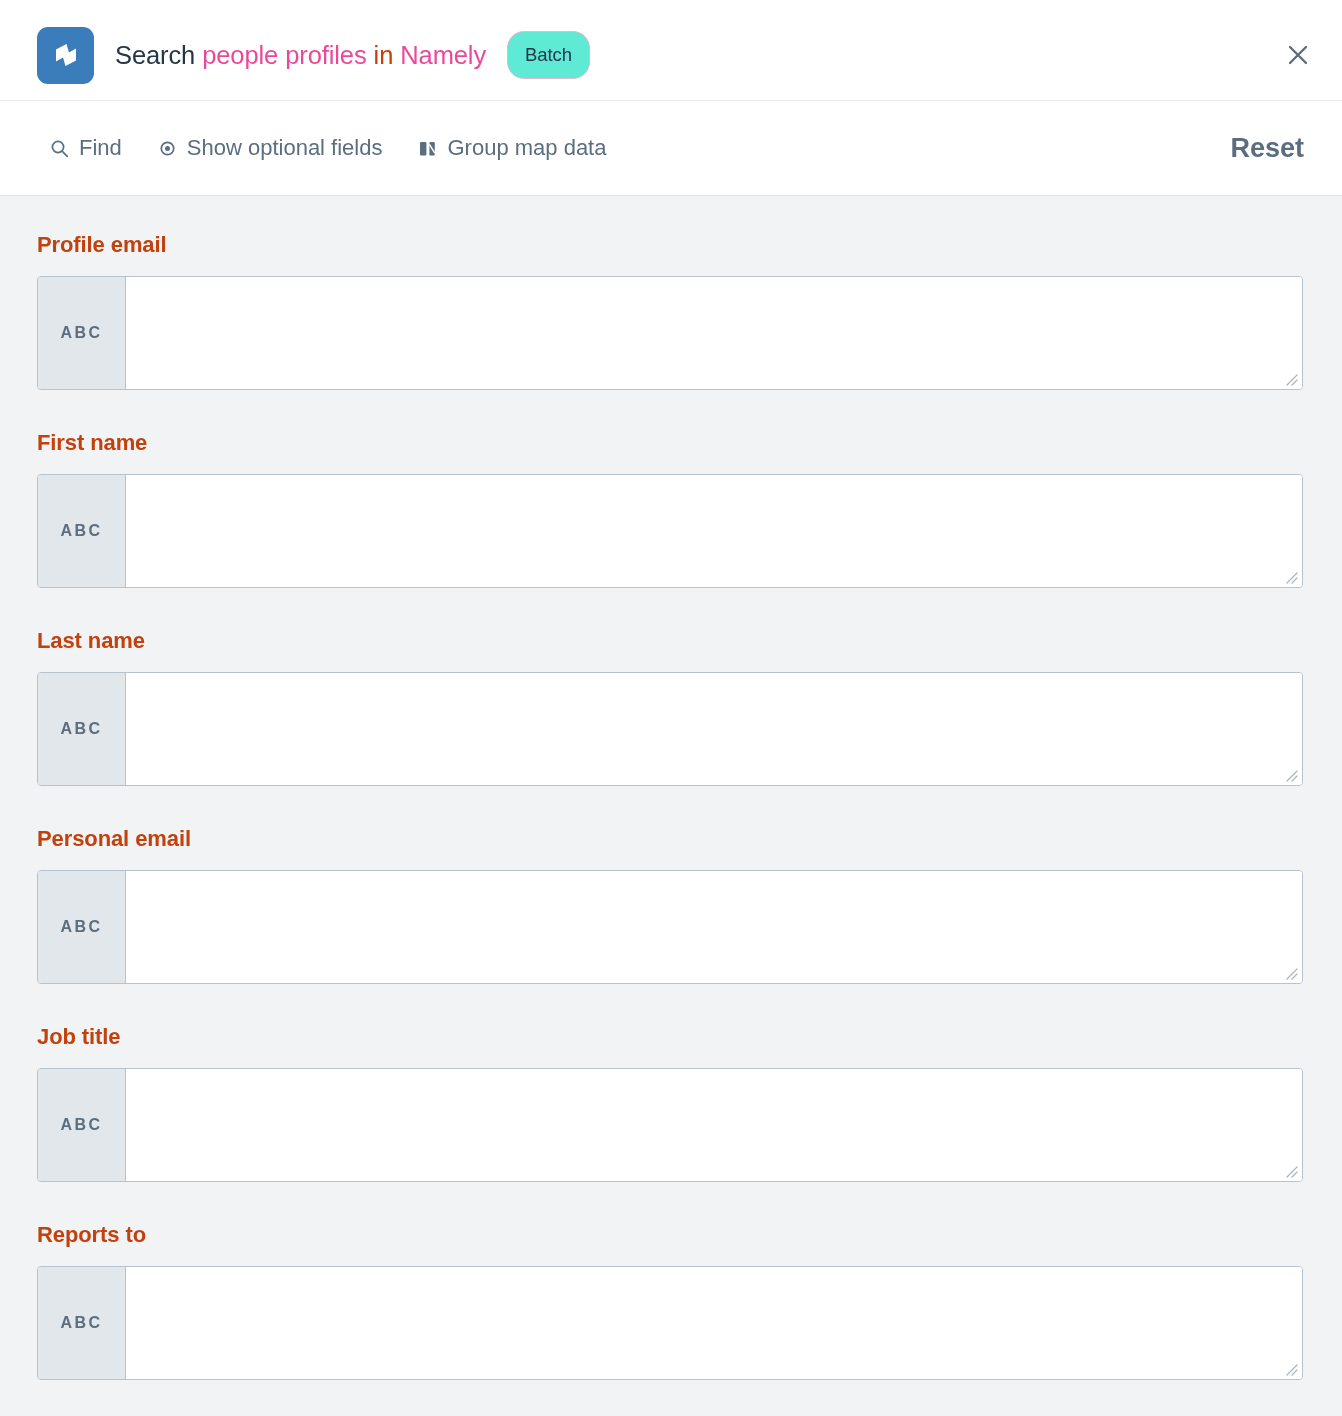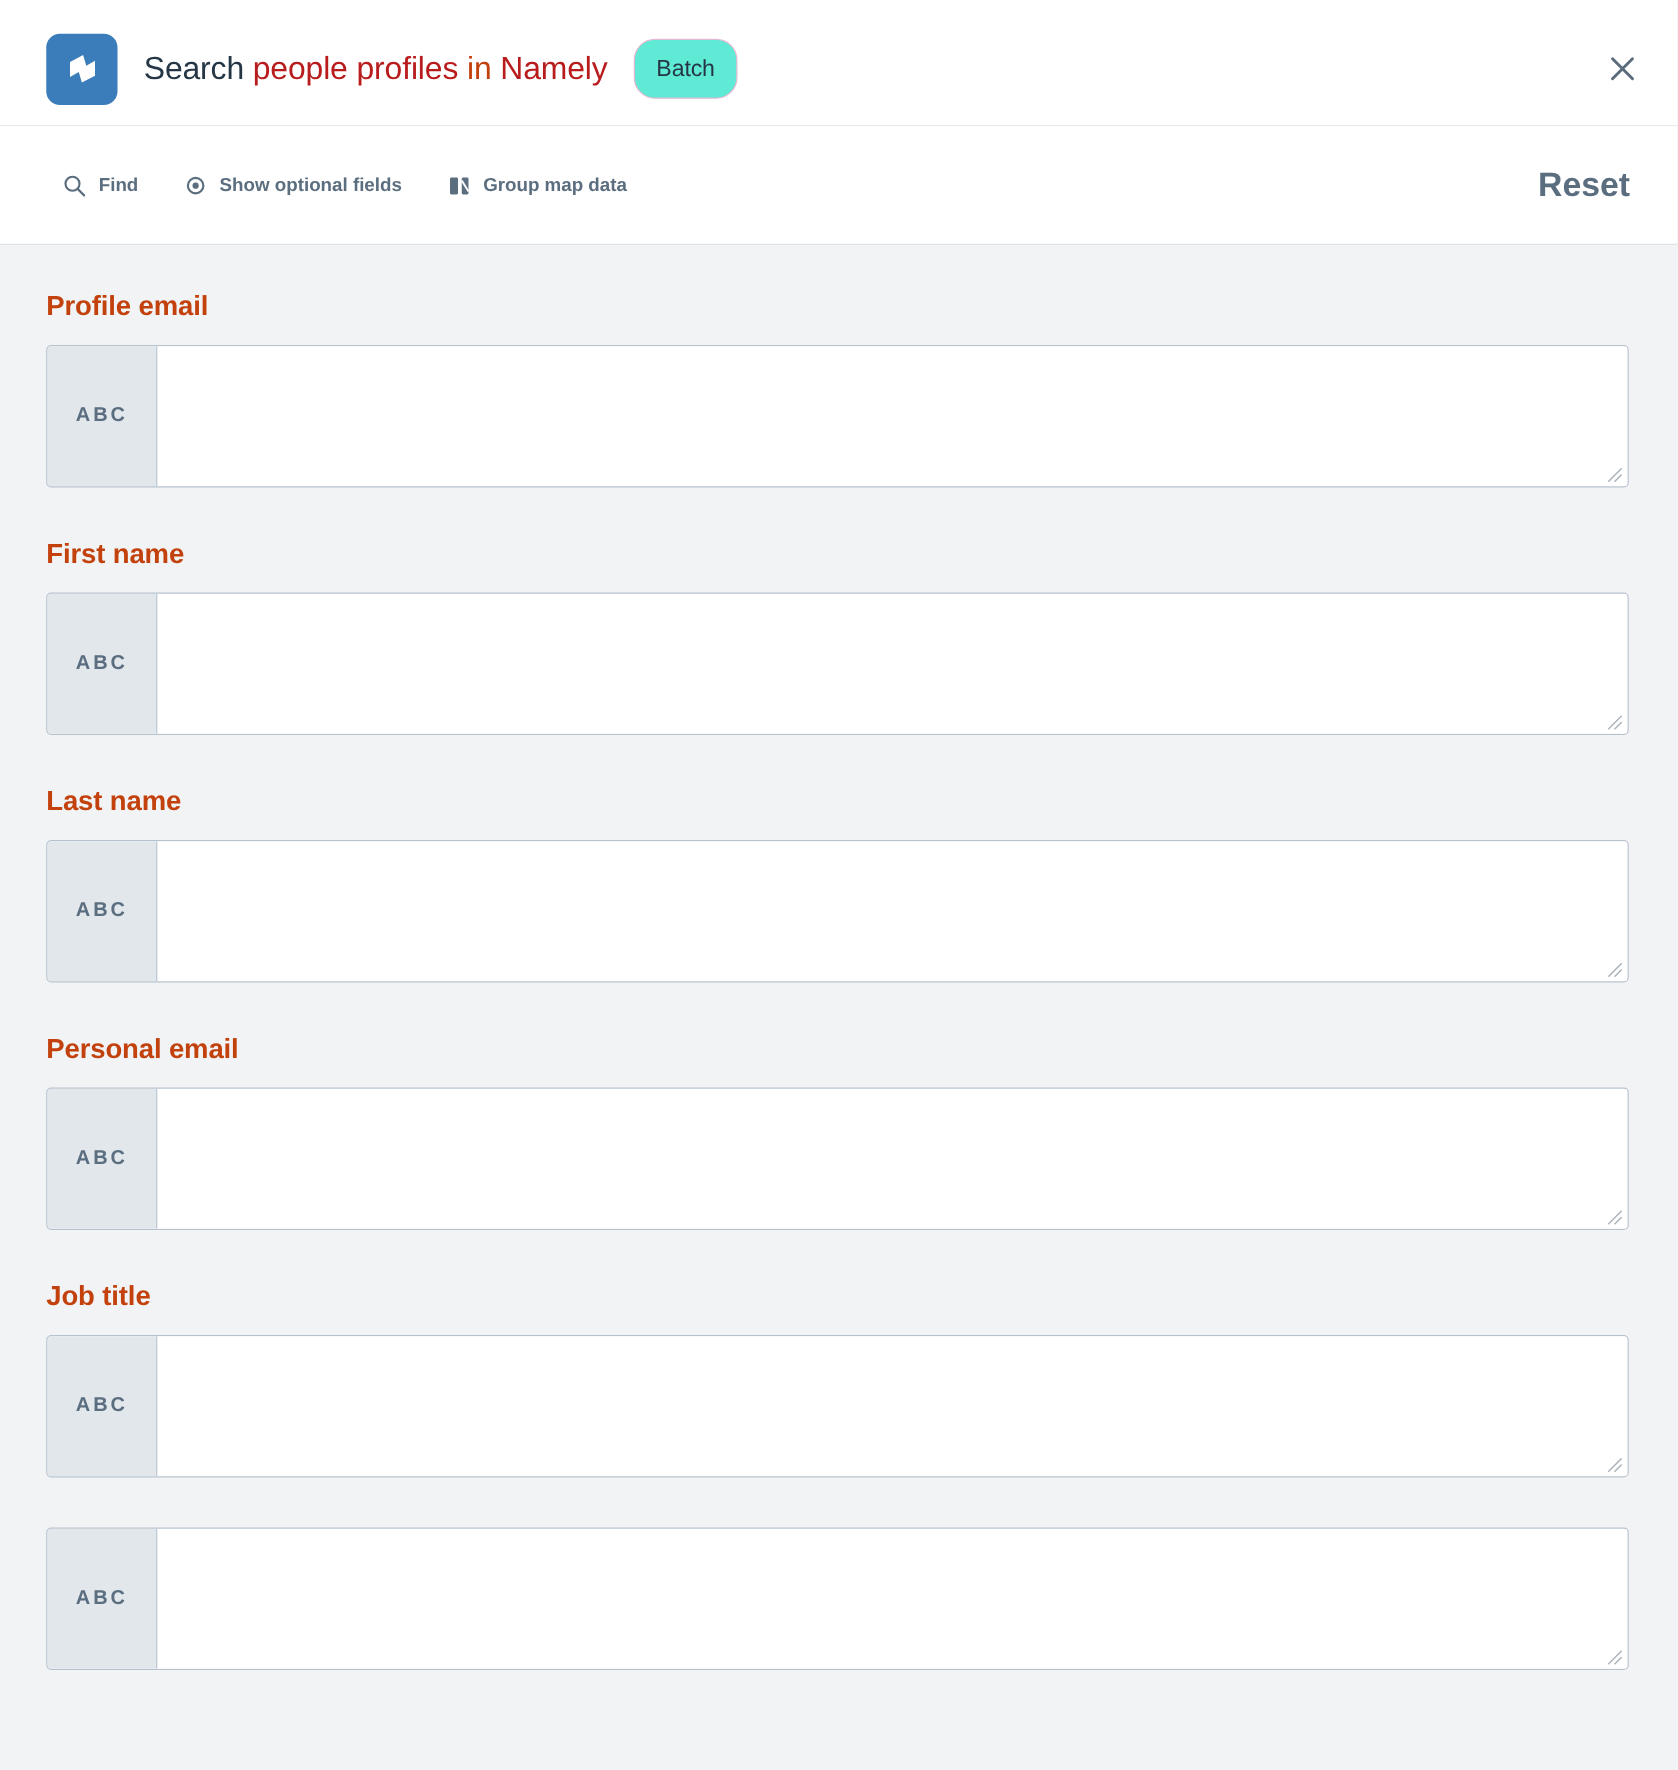--- a/index.html
+++ b/index.html
@@ -37,21 +37,21 @@
     margin-left: 21px;
     font-size: 25.5px;
     color: #253746;
     font-weight: 400;
     letter-spacing: -0.1px;
     display: flex;
     align-items: center;
     white-space: nowrap;
   }
   .header-title .lnk {
-    color: #b91c1c;
+    color: #ec4899;
     margin: 4px 7px;
   }
   .header-title .plain-in { color: #c2410c; }
   .header-title .lead { color: #253746; }
 
   .badge {
     margin-left: 14px;
     display: inline-flex;
     align-items: center;
     justify-content: center;
@@ -83,22 +83,22 @@
     background: #ffffff;
     border-bottom: 1px solid #dfe3e8;
     display: flex;
     align-items: center;
     padding: 0 28px 0 50px;
   }
   .tool-item {
     display: flex;
     align-items: center;
     color: #5b6e80;
-    font-size: 15px;
-    font-weight: 700;
+    font-size: 22px;
+    font-weight: 400;
     cursor: pointer;
     margin-right: 36px;
     white-space: nowrap;
   }
   .tool-item .ticon {
     display: inline-flex;
     align-items: center;
     justify-content: center;
     margin-right: 10px;
     color: #5b6e80;
@@ -303,20 +303,21 @@
       <div class="input-wrap">
         <textarea class="field-textarea" placeholder="" style=""></textarea>
         <svg class="resize-grip" viewBox="0 0 16 16" aria-hidden="true">
           <path d="M15 5 L5 15 M15 10 L10 15" stroke="#aeb6bd" stroke-width="1.3" stroke-linecap="round"></path>
         </svg>
       </div>
     </div>
   </div>
 
   <div class="field">
+    <div class="field-label">Reports to</div>
     <div class="input-group">
       <div class="type-prefix">ABC</div>
       <div class="input-wrap">
         <textarea class="field-textarea" placeholder="" style=""></textarea>
         <svg class="resize-grip" viewBox="0 0 16 16" aria-hidden="true">
           <path d="M15 5 L5 15 M15 10 L10 15" stroke="#aeb6bd" stroke-width="1.3" stroke-linecap="round"></path>
         </svg>
       </div>
     </div>
   </div>

